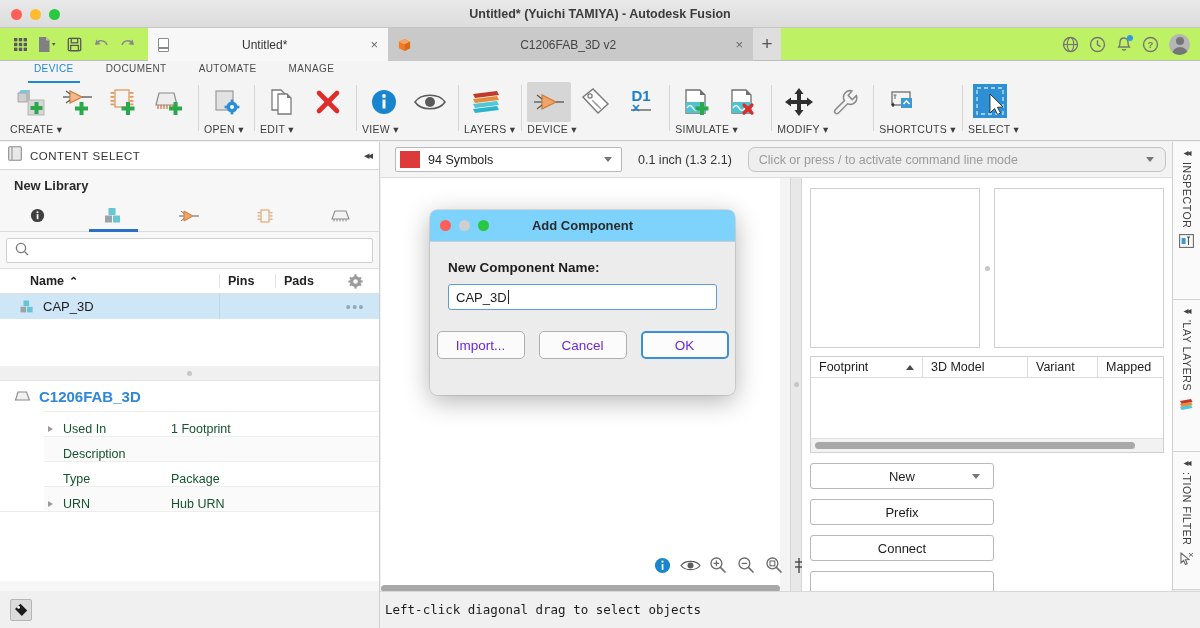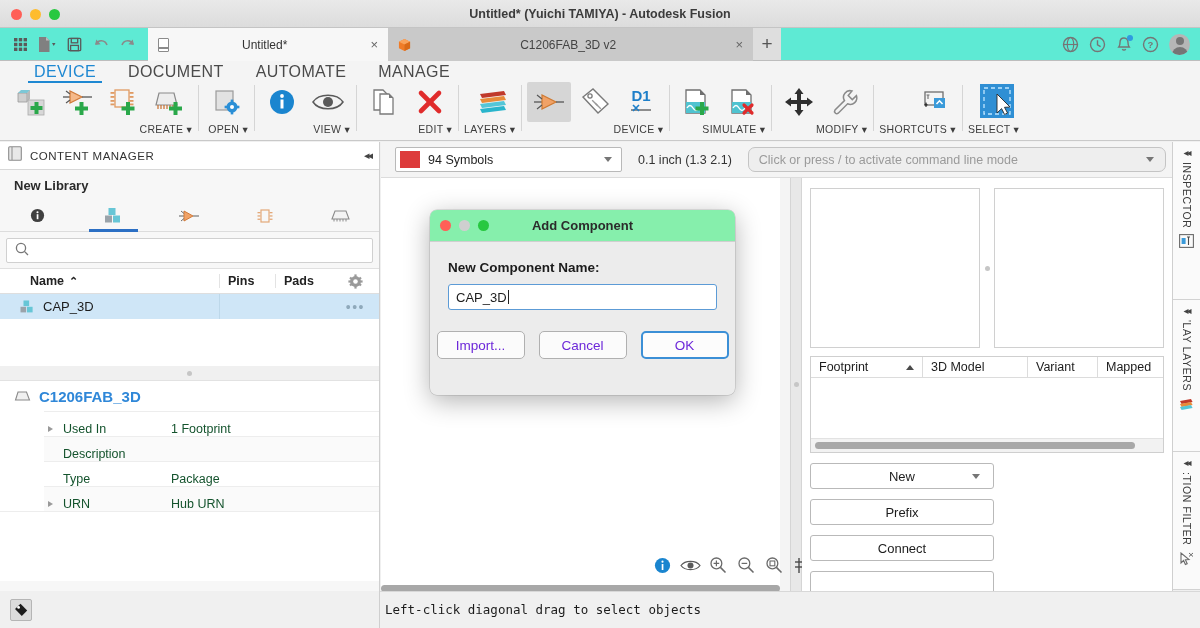--- a/index.html
+++ b/index.html
@@ -25,21 +25,21 @@
   .tl.green { background: #28c840; }
   .title-text {
     position: absolute; left: 0; top: 0; width: 1200px; height: 28px;
     line-height: 28px; text-align: center;
     font-size: 12.5px; font-weight: bold; color: #3b3b3b;
   }
 
   
   .tabstrip {
     position: absolute; left: 0; top: 28px; width: 1200px; height: 33px;
-    background: #5eead4; border-bottom: 1px solid #bdbdbd;
+    background: #bef264; border-bottom: 1px solid #bdbdbd;
     display: flex; align-items: stretch;
   }
   .qa { display: flex; align-items: center; gap: 3px; padding: 0 8px; }
   .qa-btn {
     width: 24px; height: 24px; display: flex; align-items: center;
     justify-content: center; color: #5a5a5a;
   }
   .tab {
     height: 33px; display: flex; align-items: center; gap: 7px;
     padding: 0 10px; font-size: 12px; color: #333; position: relative;
@@ -79,30 +79,30 @@
     border-radius: 50%; background: #2f9ae0;
   }
 
   
   .ribbon {
     position: absolute; left: 0; top: 61px; width: 1200px; height: 80px;
     background: #f4f4f4; border-bottom: 1px solid #c9c9c9;
   }
   .ribbon-tabs { display: flex; gap: 0; padding-left: 18px; height: 21px; }
   .rtab {
-    font-size: 16px; letter-spacing: .4px; color: #4a4a4a;
+    font-size: 10px; letter-spacing: .4px; color: #4a4a4a;
     padding: 2px 16px 3px 16px; position: relative;
   }
   .rtab.active { color: #1e88d2; }
   .rtab.active:after {
     content: ""; position: absolute; left: 10px; right: 10px; bottom: -1px;
     height: 2.5px; background: #1e88d2;
   }
   .ribbon-body { display: flex; align-items: flex-start; height: 58px; padding-left: 4px; }
-  .rgroup { display: flex; flex-direction: column; align-items: flex-end;
+  .rgroup { display: flex; flex-direction: column; align-items: flex-start;
     position: relative; padding: 0 6px; }
   .rgroup + .rgroup:before {
     content: ""; position: absolute; left: 0; top: 3px; bottom: 4px;
     width: 1px; background: #d5d5d5;
   }
   .ricons { display: flex; align-items: flex-end; gap: 2px; height: 40px; }
   .ricon {
     width: 44px; height: 40px; display: flex; align-items: center;
     justify-content: center;
   }
@@ -336,21 +336,21 @@
   }
 
   
   .modal {
     position: absolute; left: 430px; top: 210px; width: 305px; height: 185px;
     background: #ececec; border-radius: 7px;
     box-shadow: 0 6px 26px rgba(0,0,0,.30), 0 0 0 .5px rgba(0,0,0,.18);
     overflow: hidden;
   }
   .modal-title {
-    height: 32px; background: #86efac; border-bottom: 1px solid #cfcfcf;
+    height: 32px; background: #7dd3fc; border-bottom: 1px solid #cfcfcf;
     position: relative; display: flex; align-items: center;
   }
   .modal-traffic { position: absolute; left: 10px; display: flex; gap: 8px; }
   .modal-title-text {
     width: 100%; text-align: center; font-size: 13px;
     font-weight: bold; color: #2b2b2b;
   }
   .modal-body { padding: 18px 18px 0 18px; }
   .modal-label { font-size: 13.5px; font-weight: bold; color: #1c1c1c; margin-bottom: 9px; }
   .modal-input {
@@ -576,54 +576,54 @@
             </svg>
           </div>
         </div>
         <div class="rlabel">OPEN ▾</div>
       </div>
 
       <div class="rgroup">
         <div class="ricons">
           <div class="ricon">
             <svg width="30" height="30" viewBox="0 0 30 30">
-                <circle cx="15" cy="15" r="12" fill="#1a85cf"></circle>
-                <rect x="13.5" y="12.5" width="3" height="9" fill="#fff"></rect>
-                <circle cx="15" cy="9" r="1.9" fill="#fff"></circle>
-              </svg>
-          </div>
-          <div class="ricon">
-            <svg width="34" height="26" viewBox="0 0 34 26">
-                <path d="M2 13 C8 4 26 4 32 13 C26 22 8 22 2 13 Z" fill="none" stroke="#5a5a5a" stroke-width="1.5"></path>
-                <circle cx="17" cy="13" r="5" fill="#5a5a5a"></circle>
-              </svg>
-          </div>
-        </div>
-        <div class="rlabel">VIEW ▾</div>
-      </div>
-
-      <div class="rgroup">
-        <div class="ricons">
-          <div class="ricon">
-            <svg width="30" height="30" viewBox="0 0 30 30">
               <path d="M5 3 h9 l4 4 v16 H5 Z" fill="#fff" stroke="#7a7a7a" stroke-width="1.3"></path>
               <path d="M11 7 h9 l4 4 v16 H11 Z" fill="#fff" stroke="#7a7a7a" stroke-width="1.3"></path>
               <path d="M20 7 v4 h4 Z" fill="#7a7a7a"></path>
             </svg>
           </div>
           <div class="ricon">
             <svg width="30" height="30" viewBox="0 0 30 30">
                 <g stroke="#e02b2b" stroke-width="4.6" stroke-linecap="round">
                   <path d="M6 6 L24 24"></path>
                   <path d="M24 6 L6 24"></path>
                 </g>
               </svg>
           </div>
         </div>
         <div class="rlabel">EDIT ▾</div>
+      </div>
+
+      <div class="rgroup">
+        <div class="ricons">
+          <div class="ricon">
+            <svg width="30" height="30" viewBox="0 0 30 30">
+                <circle cx="15" cy="15" r="12" fill="#1a85cf"></circle>
+                <rect x="13.5" y="12.5" width="3" height="9" fill="#fff"></rect>
+                <circle cx="15" cy="9" r="1.9" fill="#fff"></circle>
+              </svg>
+          </div>
+          <div class="ricon">
+            <svg width="34" height="26" viewBox="0 0 34 26">
+                <path d="M2 13 C8 4 26 4 32 13 C26 22 8 22 2 13 Z" fill="none" stroke="#5a5a5a" stroke-width="1.5"></path>
+                <circle cx="17" cy="13" r="5" fill="#5a5a5a"></circle>
+              </svg>
+          </div>
+        </div>
+        <div class="rlabel">VIEW ▾</div>
       </div>
 
       <div class="rgroup">
         <div class="ricons">
           <div class="ricon">
             <svg width="34" height="30" viewBox="0 0 34 30">
               <path d="M4 7 L28 4 L30 8 L6 11 Z" fill="#c0392b"></path>
               <path d="M4 12 L28 9 L30 13 L6 16 Z" fill="#e88b3a"></path>
               <path d="M4 17 L28 14 L30 18 L6 21 Z" fill="#54c6d8"></path>
               <path d="M4 22 L28 19 L30 23 L6 26 Z" fill="#2ab5cc"></path>
@@ -752,21 +752,21 @@
   </div>
 
   <div class="leftpanel">
     <div class="cm-header">
       <span>
         <svg width="14" height="15" viewBox="0 0 14 15">
             <rect x=".7" y=".7" width="12.6" height="13.6" rx="1" fill="#e8e8e8" stroke="#8c8c8c" stroke-width="1.1"></rect>
             <path d="M4 1 V14" stroke="#8c8c8c" stroke-width="1"></path>
           </svg>
       </span>
-      <span class="cm-title">CONTENT MANAGER</span>
+      <span class="cm-title">CONTENT SELECT</span>
       <span class="cm-collapse">◂◂</span>
     </div>
 
     <div class="lib-name">New Library</div>
 
     <div class="lib-tabs">
       <div class="lib-tab">
         <svg width="15" height="15" viewBox="0 0 15 15">
             <circle cx="7.5" cy="7.5" r="6.6" fill="#404040"></circle>
             <rect x="6.7" y="6.2" width="1.7" height="5" fill="#fff"></rect>

